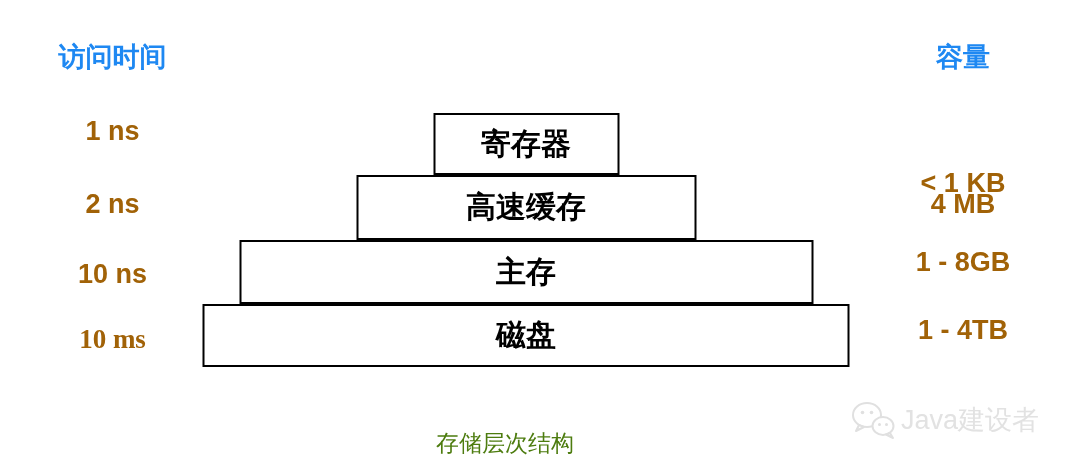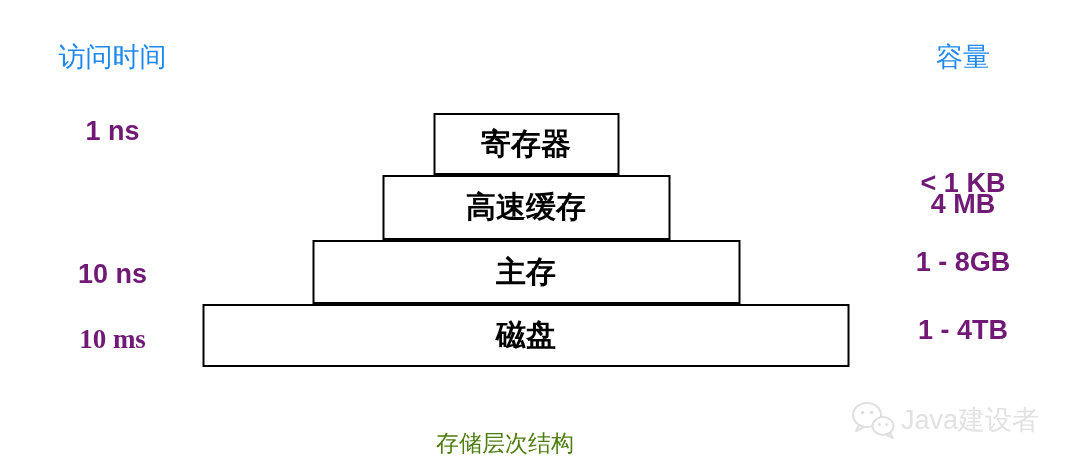--- a/index.html
+++ b/index.html
@@ -6,49 +6,49 @@
   .canvas{
     position:relative;
     width:1080px;height:470px;
     background:#ffffff;
     overflow:hidden;
     font-family:"Liberation Sans","DejaVu Sans",sans-serif;
   }
   
   .hdr{
     position:absolute;top:40px;height:34px;line-height:34px;
-    font-size:27px;font-weight:normal;color:#1e88f2;text-align:center;
+    font-size:27px;font-weight:bold;color:#1e88f2;text-align:center;
   }
   .hdr-left{left:30px;width:165px;}
   .hdr-right{left:880px;width:166px;}
   
   .val{
     position:absolute;height:34px;line-height:34px;
-    font-size:27px;font-weight:bold;color:#701a75;text-align:center;
+    font-size:27px;font-weight:bold;color:#a16207;text-align:center;
   }
   .val-left{left:30px;width:165px;}
   .val-right{left:880px;width:166px;}
   .lv0{top:114px;} .lv1{top:187px;} .lv2{top:257px;} .lv3{top:322px;font-family:Liberation Serif, serif;}
   .rv0{top:128px;margin-top:38px;} .rv1{top:187px;} .rv2{top:245px;} .rv3{top:313px;}
   
   .pyramid{
     position:absolute;top:113px;left:526px;
     transform:translateX(-50%);
     display:flex;flex-direction:column;align-items:center;justify-content:center;
   }
   .tier-box{
     box-sizing:border-box;
     border:2px solid #000000;
     background:#ffffff;
     display:flex;align-items:center;justify-content:center;
     font-size:30px;font-weight:600;color:#000000;
   }
   .t0{width:186px;height:62px;}
-  .t1{width:288px;height:65px;}
-  .t2{width:428px;height:64px;}
+  .t1{width:340px;height:65px;}
+  .t2{width:574px;height:64px;}
   .t3{width:647px;height:63px;}
   
   .caption{
     position:absolute;top:428px;left:505px;transform:translateX(-50%);
     font-size:23px;color:#4d7c0f;white-space:nowrap;
   }
   
   .watermark{
     position:absolute;top:400px;left:850px;
     display:flex;align-items:center;gap:5px;
@@ -61,20 +61,21 @@
 </style>
 </head>
 <body>
 
 <div class="canvas">
 
   <div class="hdr hdr-left">访问时间</div>
   <div class="hdr hdr-right">容量</div>
 
   <div class="val val-left lv0">1 ns</div>
+  <div class="val val-left lv1">2 ns</div>
   <div class="val val-left lv2">10 ns</div>
   <div class="val val-left lv3">10 ms</div>
 
   <div class="pyramid">
     <div class="tier-box t0">
       <span>寄存器</span>
     </div>
     <div class="tier-box t1">
       <span>高速缓存</span>
     </div>

